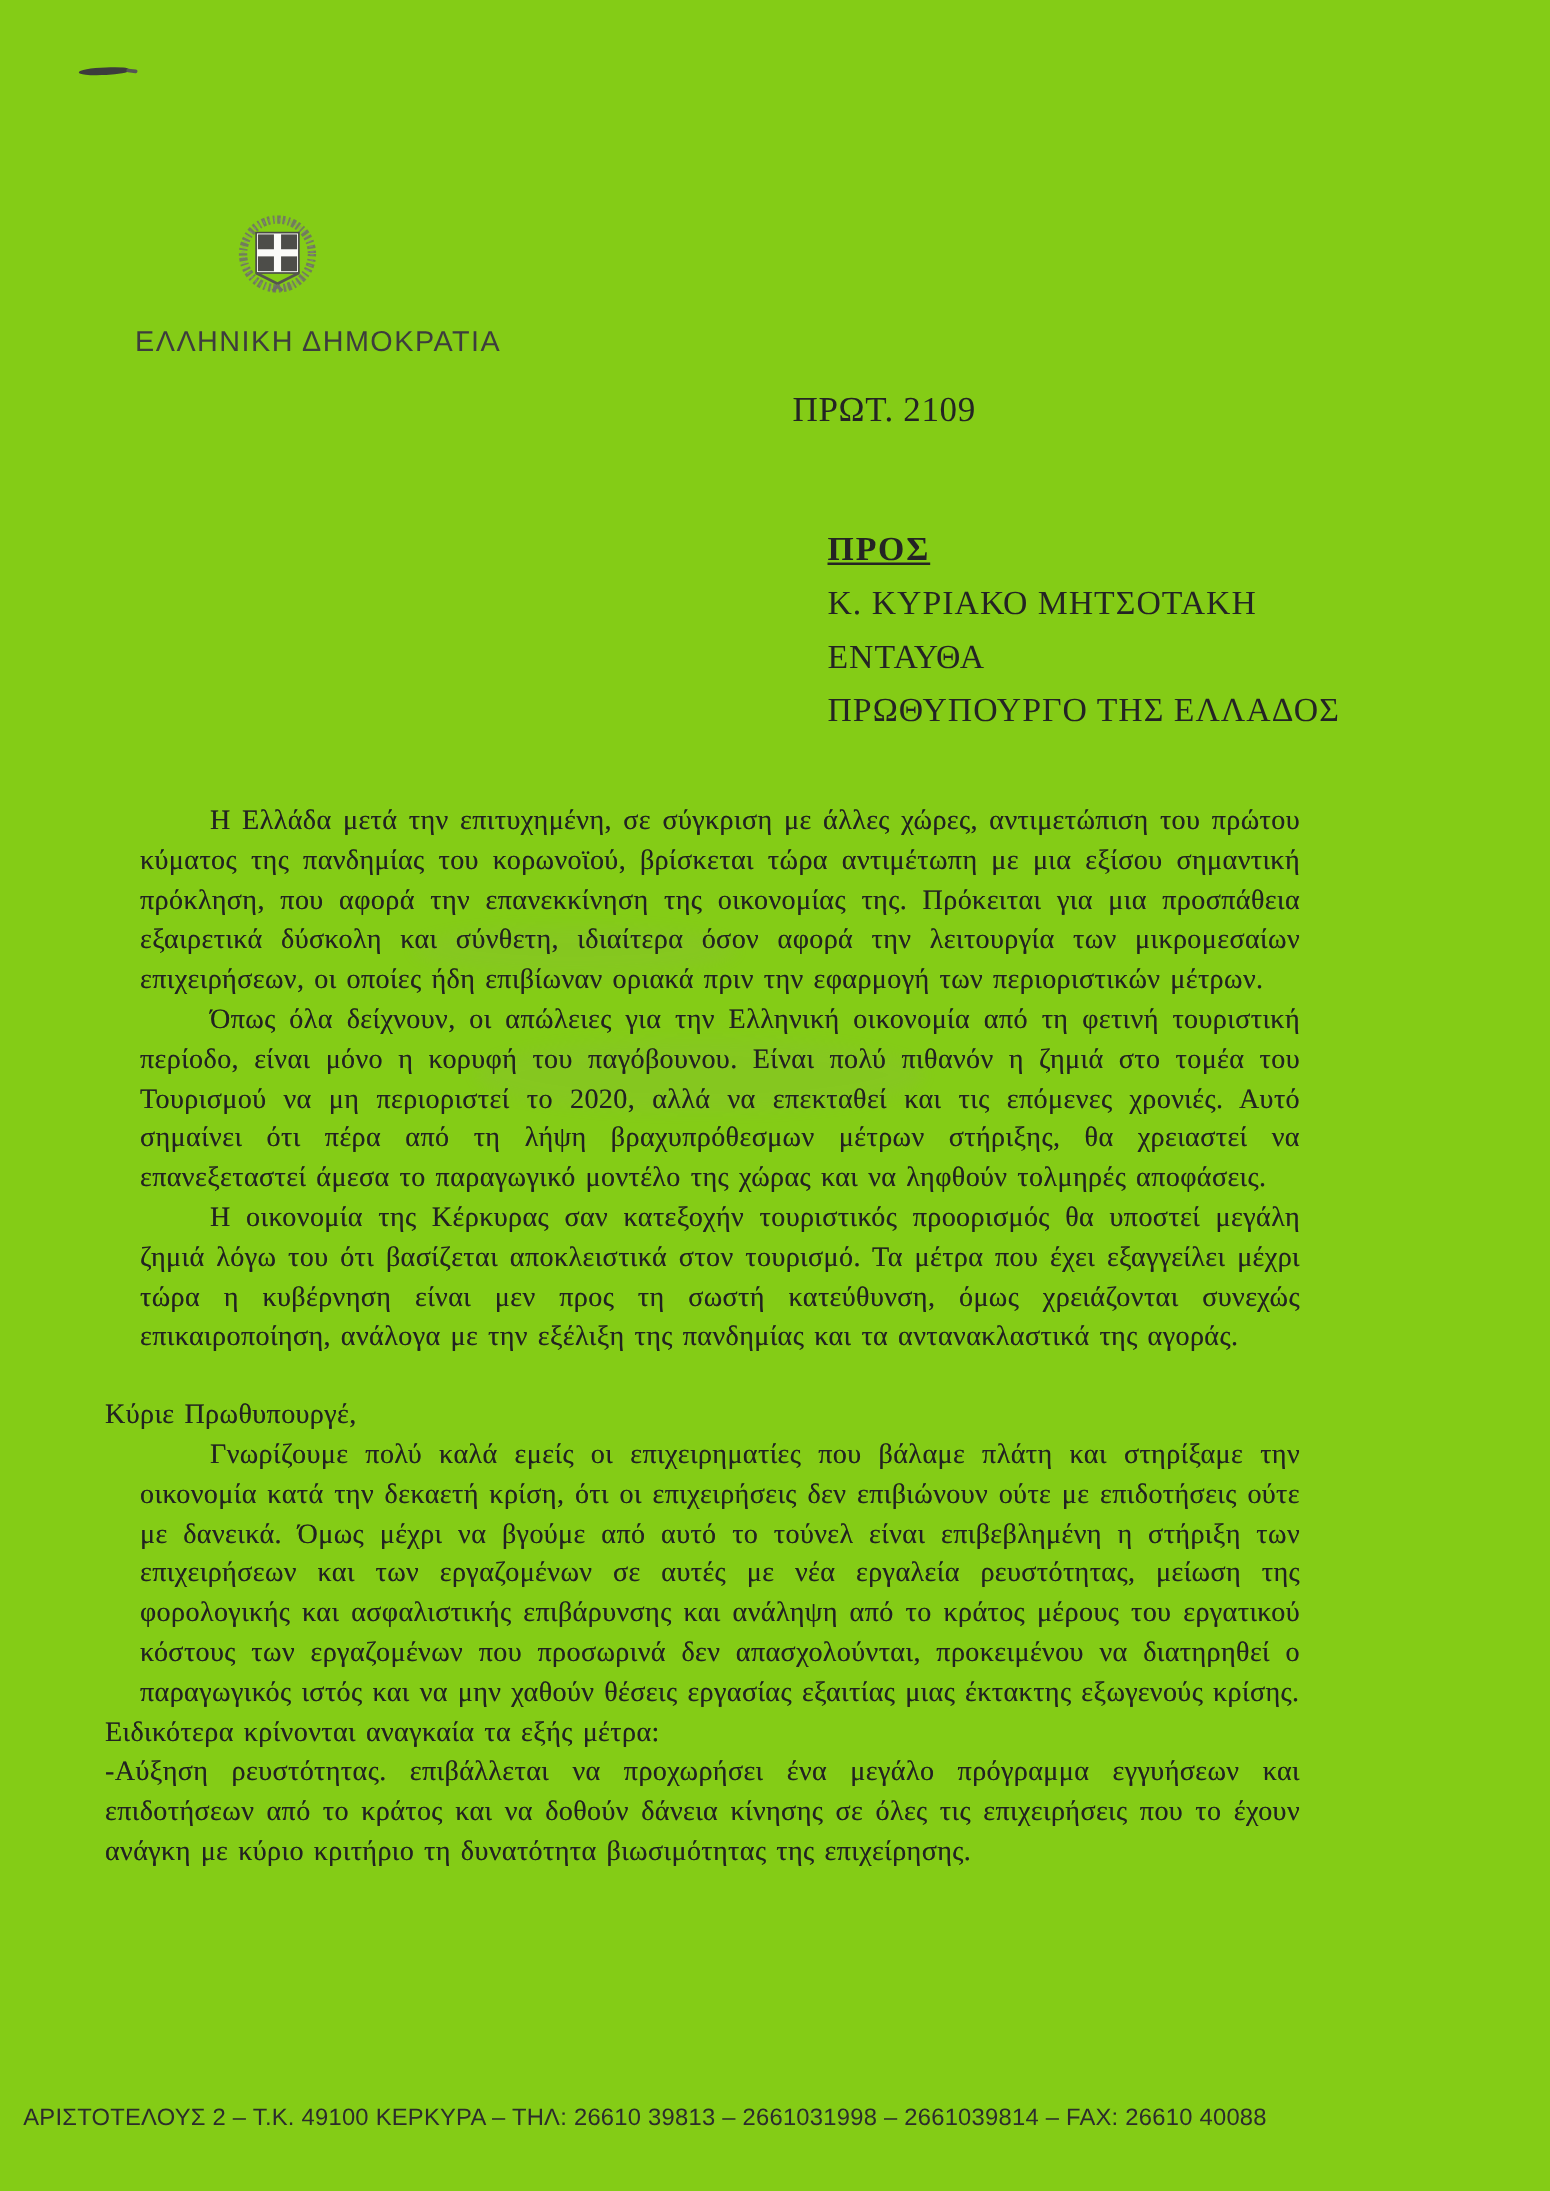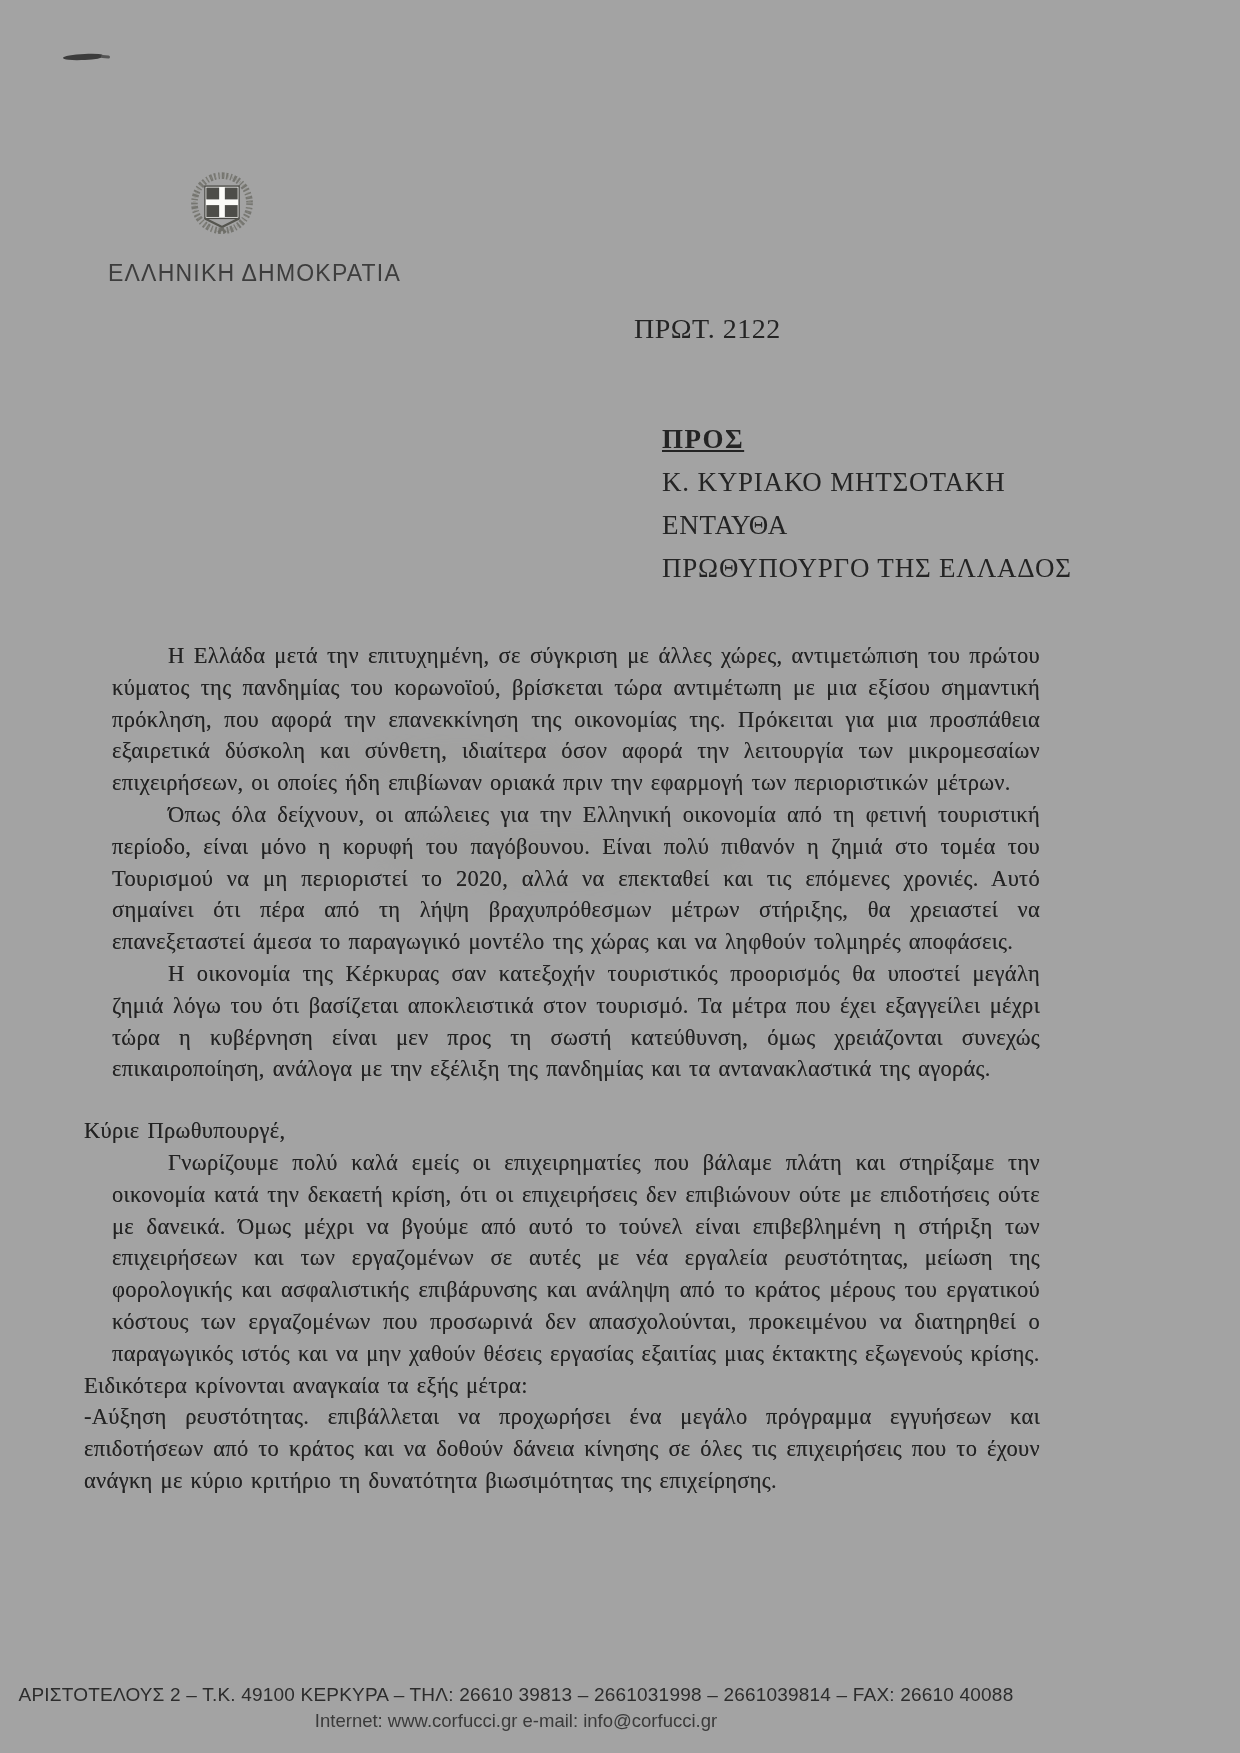--- a/index.html
+++ b/index.html
@@ -1,21 +1,21 @@
 <!DOCTYPE html>
 <html lang="el"><head>
 <meta charset="utf-8">
 <style>
   * { margin:0; padding:0; box-sizing:border-box; }
   html,body { background:#ffffff; }
   .page {
     position:relative;
     width:1240px; height:1753px;
     margin:0 auto;
-    background:#a3a3a3;
+    background:#84cc16;
     font-family:"Liberation Serif", serif;
     color:#1f1f1f;
     overflow:hidden;
   }
   
   .smudge {
     position:absolute; border-radius:50%;
     background:#9a9a8f; opacity:0.08; filter:blur(6px);
   }
   .smudge.s1 { left:380px; top:830px; width:360px; height:60px; }
@@ -94,21 +94,21 @@
         <rect x="23.5" y="44" width="13.5" height="12.5" fill="#4d4d49"></rect>
         <rect x="43" y="44" width="13.5" height="12.5" fill="#4d4d49"></rect>
         <path d="M22 58 L40 67 L58 58" fill="none" stroke="#55554f" stroke-width="2.4"></path>
         <path d="M36 73 L40 69 L44 73" fill="none" stroke="#6e6e68" stroke-width="2.6"></path>
       </svg>
     </div>
     <div class="org-line1">ΕΛΛΗΝΙΚΗ ΔΗΜΟΚΡΑΤΙΑ</div>
   </div>
 
   <div class="ref-block">
-    <div class="ref-protocol">ΠΡΩΤ. 2122</div>
+    <div class="ref-protocol">ΠΡΩΤ. 2109</div>
   </div>
 
   <div class="recipient-block">
     <div class="recipient-label">ΠΡΟΣ</div>
     <div class="recipient-line">Κ. ΚΥΡΙΑΚΟ ΜΗΤΣΟΤΑΚΗ</div>
     <div class="recipient-line">ΕΝΤΑΥΘΑ</div>
     <div class="recipient-line">ΠΡΩΘΥΠΟΥΡΓΟ ΤΗΣ ΕΛΛΑΔΟΣ</div>
   </div>
 
   <div class="body-text">
@@ -116,16 +116,15 @@
     <p class="para">Όπως όλα δείχνουν, οι απώλειες για την Ελληνική οικονομία από τη φετινή τουριστική περίοδο, είναι μόνο η κορυφή του παγόβουνου. Είναι πολύ πιθανόν η ζημιά στο τομέα του Τουρισμού να μη περιοριστεί το 2020, αλλά να επεκταθεί και τις επόμενες χρονιές. Αυτό σημαίνει ότι πέρα από τη λήψη βραχυπρόθεσμων μέτρων στήριξης, θα χρειαστεί να επανεξεταστεί άμεσα το παραγωγικό μοντέλο της χώρας και να ληφθούν τολμηρές αποφάσεις.</p>
     <p class="para">Η οικονομία της Κέρκυρας σαν κατεξοχήν τουριστικός προορισμός θα υποστεί μεγάλη ζημιά λόγω του ότι βασίζεται αποκλειστικά στον τουρισμό. Τα μέτρα που έχει εξαγγείλει μέχρι τώρα η κυβέρνηση είναι μεν προς τη σωστή κατεύθυνση, όμως χρειάζονται συνεχώς επικαιροποίηση, ανάλογα με την εξέλιξη της πανδημίας και τα αντανακλαστικά της αγοράς.</p>
     <p class="no-indent gap-before-md">Κύριε Πρωθυπουργέ,</p>
     <p class="para">Γνωρίζουμε πολύ καλά εμείς οι επιχειρηματίες που βάλαμε πλάτη και στηρίξαμε την οικονομία κατά την δεκαετή κρίση, ότι οι επιχειρήσεις δεν επιβιώνουν ούτε με επιδοτήσεις ούτε με δανεικά. Όμως μέχρι να βγούμε από αυτό το τούνελ είναι επιβεβλημένη η στήριξη των επιχειρήσεων και των εργαζομένων σε αυτές με νέα εργαλεία ρευστότητας, μείωση της φορολογικής και ασφαλιστικής επιβάρυνσης και ανάληψη από το κράτος μέρους του εργατικού κόστους των εργαζομένων που προσωρινά δεν απασχολούνται, προκειμένου να διατηρηθεί ο παραγωγικός ιστός και να μην χαθούν θέσεις εργασίας εξαιτίας μιας έκτακτης εξωγενούς κρίσης.</p>
     <p class="no-indent">Ειδικότερα κρίνονται αναγκαία τα εξής μέτρα:</p>
     <p class="no-indent">-Αύξηση ρευστότητας. επιβάλλεται να προχωρήσει ένα μεγάλο πρόγραμμα εγγυήσεων και επιδοτήσεων από το κράτος και να δοθούν δάνεια κίνησης σε όλες τις επιχειρήσεις που το έχουν ανάγκη με κύριο κριτήριο τη δυνατότητα  βιωσιμότητας της επιχείρησης.</p>
   </div>
 
   <div class="footer">
     <div class="footer-line1">ΑΡΙΣΤΟΤΕΛΟΥΣ 2 – Τ.Κ. 49100 ΚΕΡΚΥΡΑ – ΤΗΛ: 26610 39813 – 2661031998 – 2661039814 – FAX: 26610  40088</div>
-    <div class="footer-line2">Internet: www.corfucci.gr  e-mail: info@corfucci.gr</div>
   </div>
 
 </div>
 
 </body></html>

